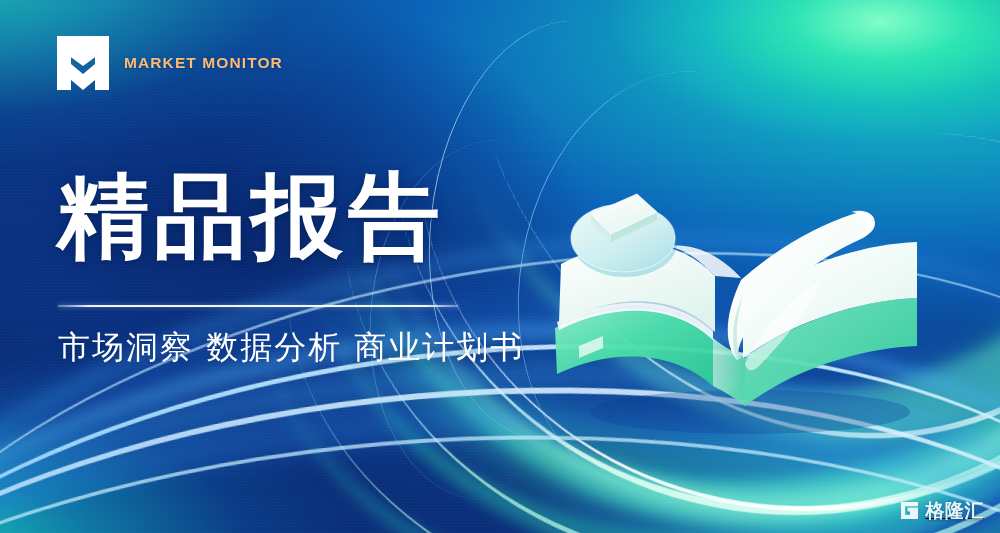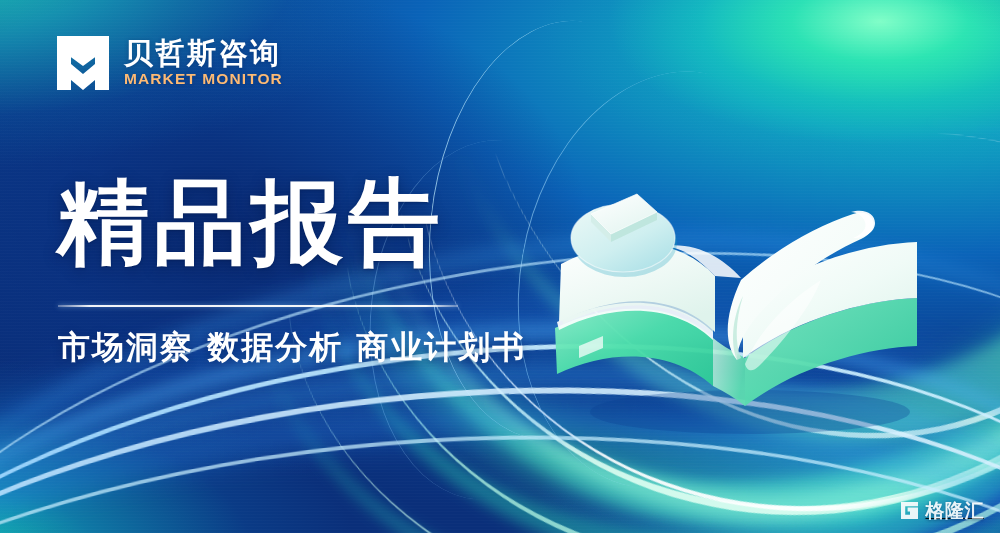--- a/index.html
+++ b/index.html
@@ -95,33 +95,33 @@
     text-shadow:0 1px 3px rgba(0,30,80,.3);
   }
 
   
   .headline{
     position:absolute; left:57px; top:176px; z-index:40;
   }
   .headline-title{
     font-size:92px; font-weight:700; color:#ffffff;
     letter-spacing:5px; line-height:1.04;
-    font-family:Liberation Serif, serif;
+    font-family:Liberation Mono, monospace;
     text-shadow:0 3px 14px rgba(3,25,75,.45), 0 1px 2px rgba(3,25,75,.5);
     white-space:nowrap;
   }
   .divider{
     position:absolute; left:58px; top:305px;
     width:400px; height:2px; z-index:40;
     background:linear-gradient(90deg, rgba(255,255,255,.35) 0%, rgba(255,255,255,.95) 8%, rgba(255,255,255,.95) 92%, rgba(255,255,255,.35) 100%);
     box-shadow:0 0 5px rgba(180,225,255,.5);
   }
   .headline-sub{
     position:absolute; left:58px; top:327px; z-index:40;
-    font-size:32px; font-weight:700; color:#ffffff;
+    font-size:32px; font-weight:400; color:#ffffff;
     letter-spacing:2px; line-height:1.25;
     font-family:"DejaVu Sans","Liberation Sans",sans-serif;
     text-shadow:0 2px 8px rgba(3,25,75,.4);
     white-space:nowrap;
   }
 
   
   .book-wrap{
     position:absolute; left:545px; top:150px;
     width:400px; height:290px; z-index:30;
@@ -278,21 +278,20 @@
     <svg class="logo-mark" viewBox="0 0 56 58">
 
       <path fill="#ffffff" d="M2 2 H54 V16 H40 V2 Z"></path>
       <path fill="#ffffff" d="M2 2 H16 V16 H2 Z"></path>
       <path fill="#ffffff" d="M2 2 H54 V13 L28 32 L2 13 Z"></path>
       <path fill="#ffffff" d="M2 16 H16 V56 H2 Z"></path>
       <path fill="#ffffff" d="M40 16 H54 V56 H40 Z"></path>
       <path fill="#ffffff" d="M16 30 L28 40 L40 30 L40 46 L28 56 L16 46 Z"></path>
     </svg>
     <div class="logo-text">
-      <div class="logo-cn">贝哲斯咨询</div>
       <div class="logo-en">MARKET MONITOR</div>
     </div>
   </div>
 
   <div class="headline">
     <div class="headline-title">精品报告</div>
   </div>
   <div class="divider"></div>
   <div class="headline-sub">市场洞察 数据分析 商业计划书</div>
 

